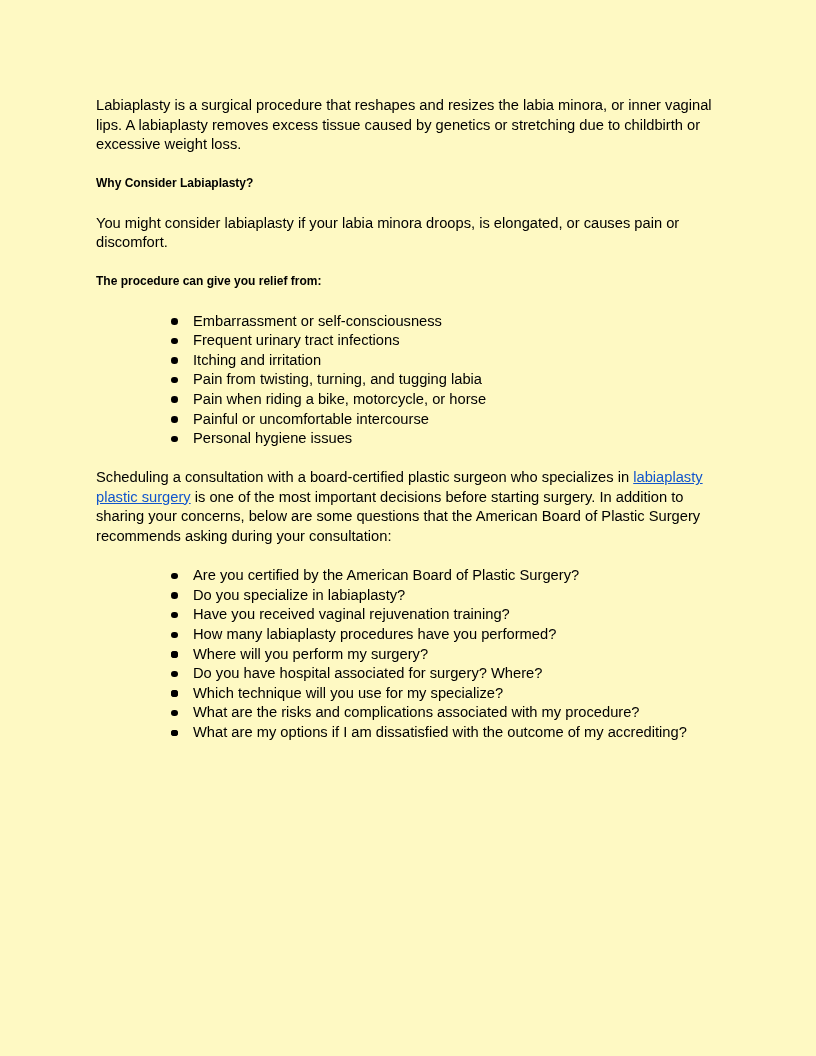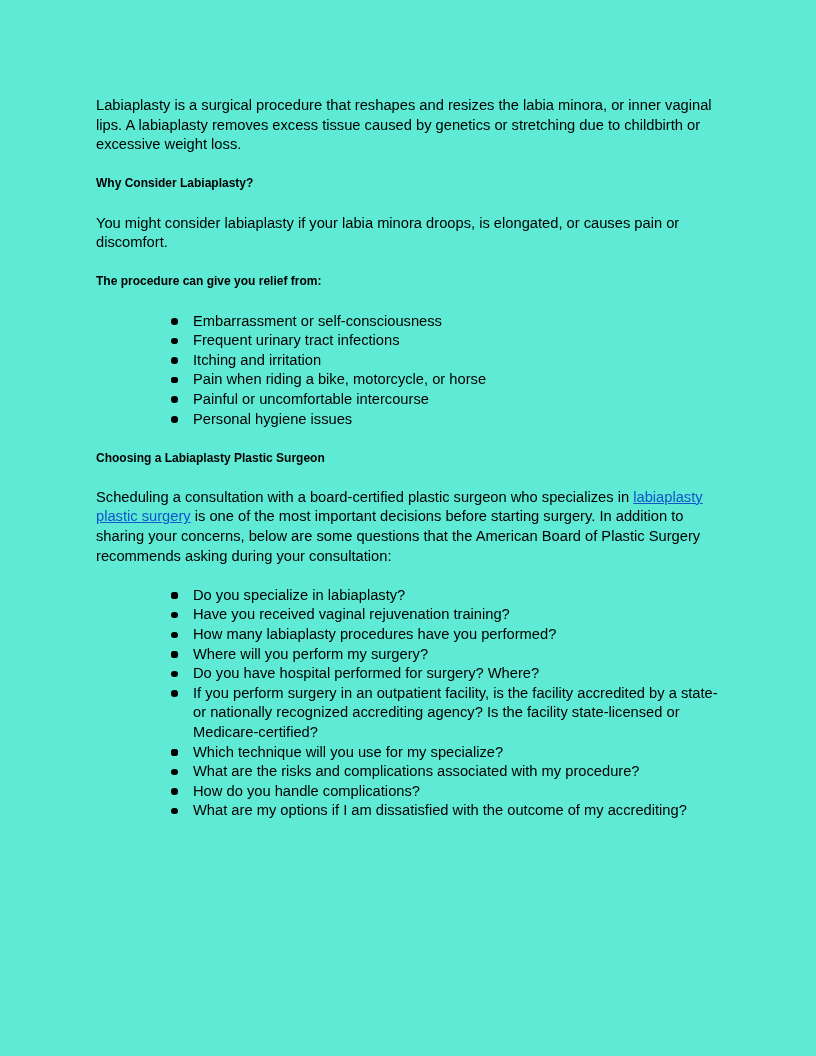--- a/index.html
+++ b/index.html
@@ -7,21 +7,21 @@
   body {
     width: 816px;
     height: 1056px;
     overflow: hidden;
     font-family: "Liberation Sans", "DejaVu Sans", sans-serif;
     color: #000000;
   }
   .page {
     width: 816px;
     height: 1056px;
-    background: #5eead4;
+    background: #fef9c3;
     padding: 96px 96px 0 96px;
     font-size: 14.7px;
     line-height: 19.6px;
   }
   .para {
     margin: 0 0 19.6px 0;
     font-weight: normal;
   }
   .heading {
     font-size: 12px;
@@ -63,39 +63,37 @@
   <h3 class="heading">Why Consider Labiaplasty?</h3>
 
   <p class="para">You might consider labiaplasty if your labia minora droops, is elongated, or causes pain or discomfort.</p>
 
   <h3 class="heading">The procedure can give you relief from:</h3>
 
   <ul class="doc-list">
     <li><span class="bullet"></span><span>Embarrassment or self-consciousness</span></li>
     <li><span class="bullet"></span><span>Frequent urinary tract infections</span></li>
     <li><span class="bullet"></span><span>Itching and irritation</span></li>
-    <li><span class="bullet"></span></li>
+    <li><span class="bullet"></span><span>Pain from twisting, turning, and tugging labia</span></li>
     <li><span class="bullet"></span><span>Pain when riding a bike, motorcycle, or horse</span></li>
     <li><span class="bullet"></span><span>Painful or uncomfortable intercourse</span></li>
     <li><span class="bullet"></span><span>Personal hygiene issues</span></li>
   </ul>
 
-  <h3 class="heading">Choosing a Labiaplasty Plastic Surgeon</h3>
 
   <p class="para"><span>Scheduling a consultation with a board-certified plastic surgeon who specializes in </span><a class="doc-link">labiaplasty plastic surgery</a><span> is one of the most important decisions before starting surgery. In addition to sharing your concerns, below are some questions that the American Board of Plastic Surgery recommends asking during your consultation:</span></p>
 
   <ul class="doc-list">
-    <li><span class="bullet"></span></li>
+    <li><span class="bullet"></span><span>Are you certified by the American Board of Plastic Surgery?</span></li>
     <li><span class="bullet"></span><span>Do you specialize in labiaplasty?</span></li>
     <li><span class="bullet"></span><span>Have you received vaginal rejuvenation training?</span></li>
     <li><span class="bullet"></span><span>How many labiaplasty procedures have you performed?</span></li>
     <li><span class="bullet"></span></li>
     <li><span class="bullet"></span><span>Where will you perform my surgery?</span></li>
-    <li><span class="bullet"></span><span>Do you have hospital performed for surgery? Where?</span></li>
-    <li><span class="bullet"></span><span>If you perform surgery in an outpatient facility, is the facility accredited by a state- or nationally recognized accrediting agency? Is the facility state-licensed or Medicare-certified?</span></li>
+    <li><span class="bullet"></span><span>Do you have hospital associated for surgery? Where?</span></li>
     <li><span class="bullet"></span></li>
     <li><span class="bullet"></span><span>Which technique will you use for my specialize?</span></li>
     <li><span class="bullet"></span><span>What are the risks and complications associated with my procedure?</span></li>
-    <li><span class="bullet"></span><span>How do you handle complications?</span></li>
+    <li><span class="bullet"></span></li>
     <li><span class="bullet"></span><span>What are my options if I am dissatisfied with the outcome of my accrediting?</span></li>
   </ul>
 
 </div>
 
 </body></html>

